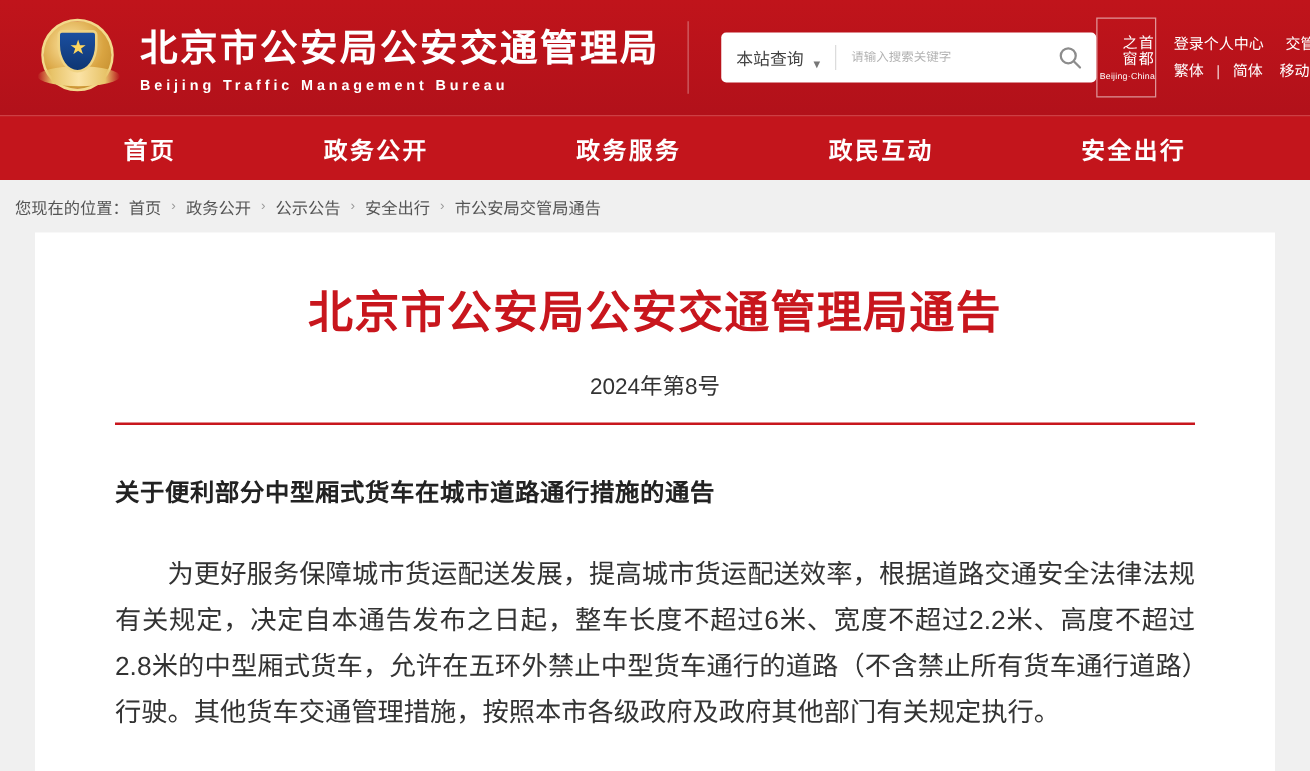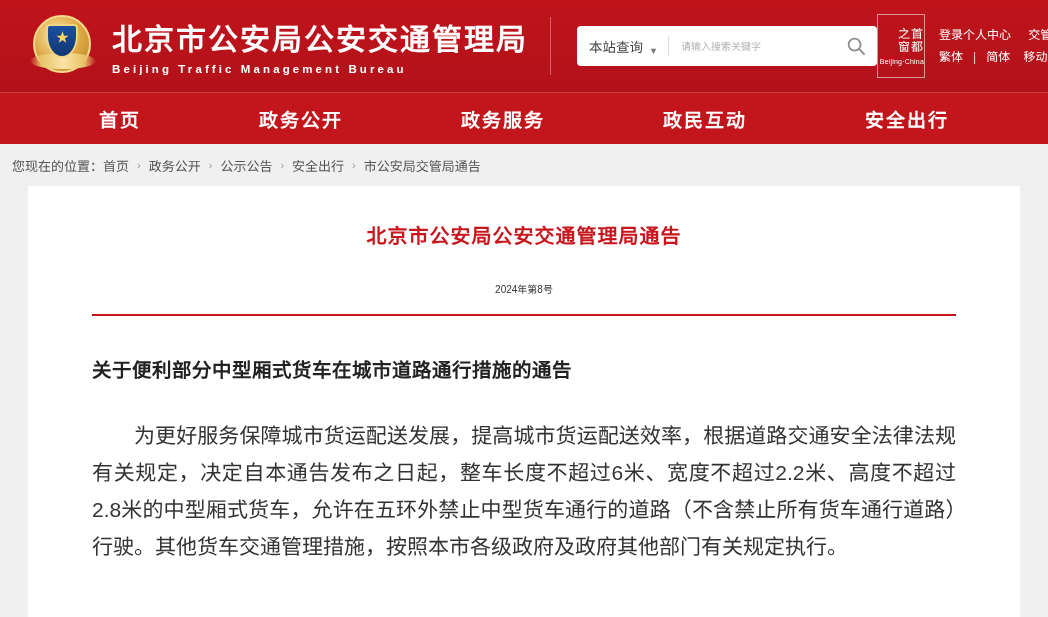--- a/index.html
+++ b/index.html
@@ -231,29 +231,29 @@
     background: #fff;
     margin: 0 28px;
     min-height: 420px;
     padding: 34px 64px 40px 64px;
     box-sizing: border-box;
   }
   .doc-title {
     text-align: center;
     color: #c8161d;
     font-family: "Liberation Serif", serif;
-    font-size: 20px;
+    font-size: 36px;
     font-weight: bold;
     letter-spacing: 1px;
   }
   .doc-number {
     text-align: center;
-    font-size: 10px;
+    font-size: 18px;
     color: #333;
-    margin-top: 32px;
+    margin-top: 22px;
   }
   .red-rule {
     border-top: 2px solid #c8161d;
     margin: 18px 0 0 0;
   }
   .doc-subject {
     font-size: 19.5px;
     color: #222;
     font-weight: bold;
     font-family: Liberation Mono, monospace;

